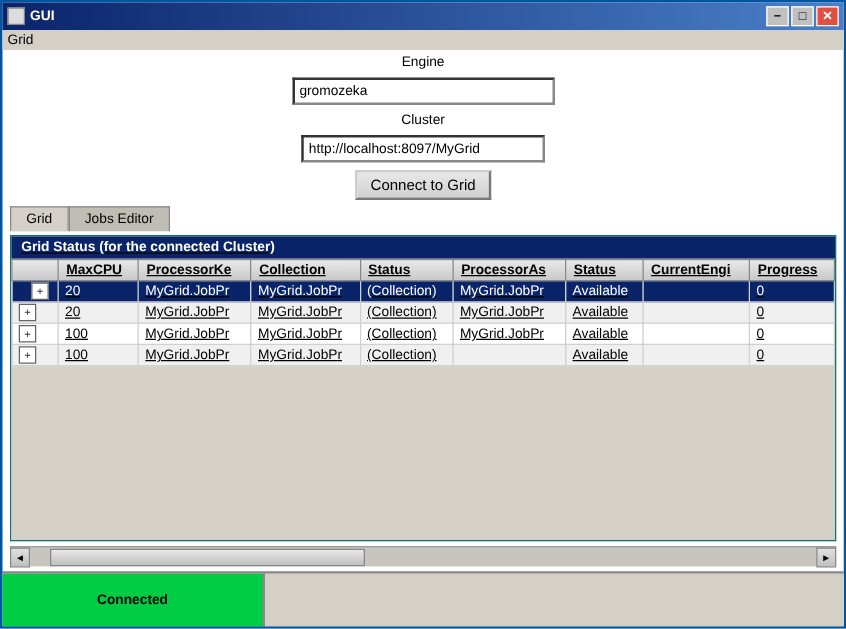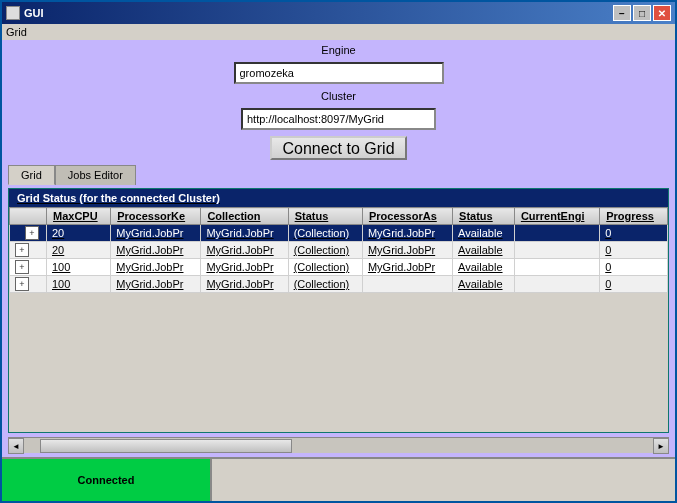--- a/index.html
+++ b/index.html
@@ -10,21 +10,21 @@
       height: 503px;
       overflow: hidden;
     }
 
     .window {
       width: 677px;
       height: 503px;
       border: 2px solid #0055a0;
       display: flex;
       flex-direction: column;
-      background: #c4b5fd;
+      background: #ffffff;
     }
 
     .title-bar {
       background: linear-gradient(to right, #0a246a, #4a80c8);
       height: 22px;
       display: flex;
       align-items: center;
       justify-content: space-between;
       padding: 0 4px;
       flex-shrink: 0;
@@ -104,21 +104,21 @@
       height: 22px;
       font-size: 11px;
     }
 
     .connect-btn {
       background: linear-gradient(to bottom, #e8e8e8, #d0d0d0);
       border: 2px outset #ccc;
       padding: 2px 10px;
       height: 24px;
       cursor: pointer;
-      font-size: 16px;
+      font-size: 12px;
       white-space: nowrap;
     }
 
     .tabs-row {
       display: flex;
       flex-shrink: 0;
       gap: 0;
     }
 
     .tab {

